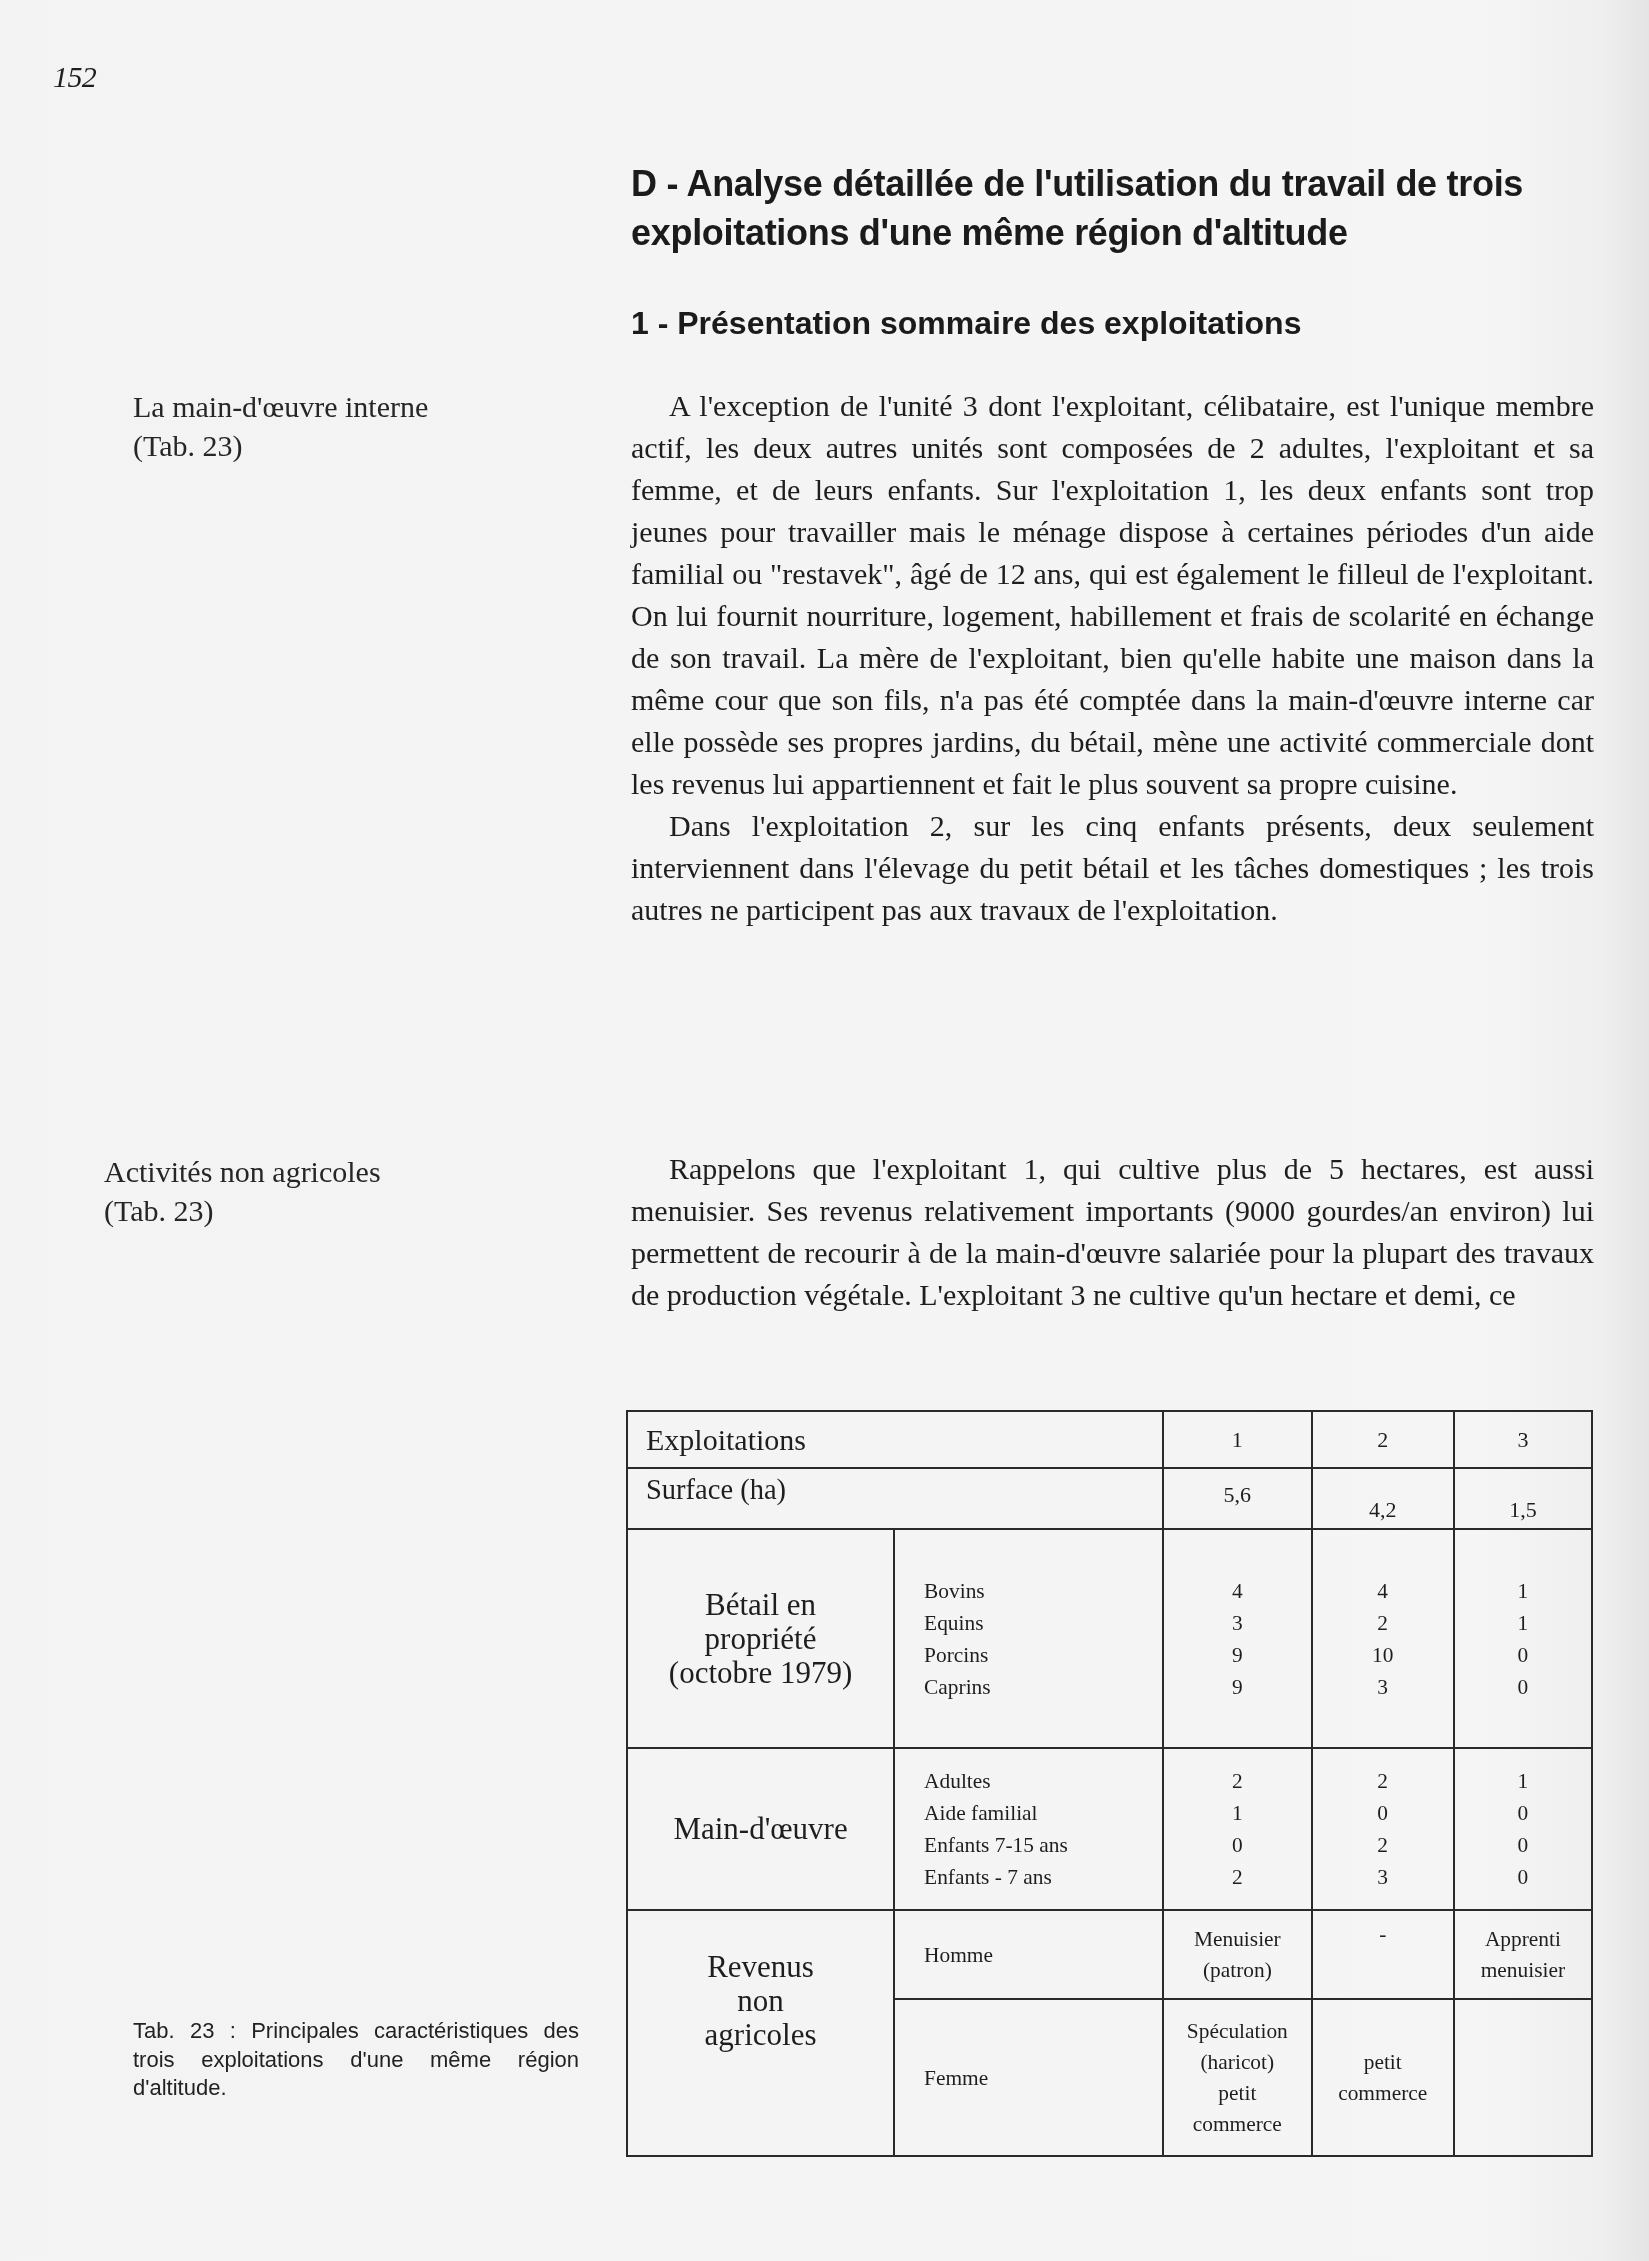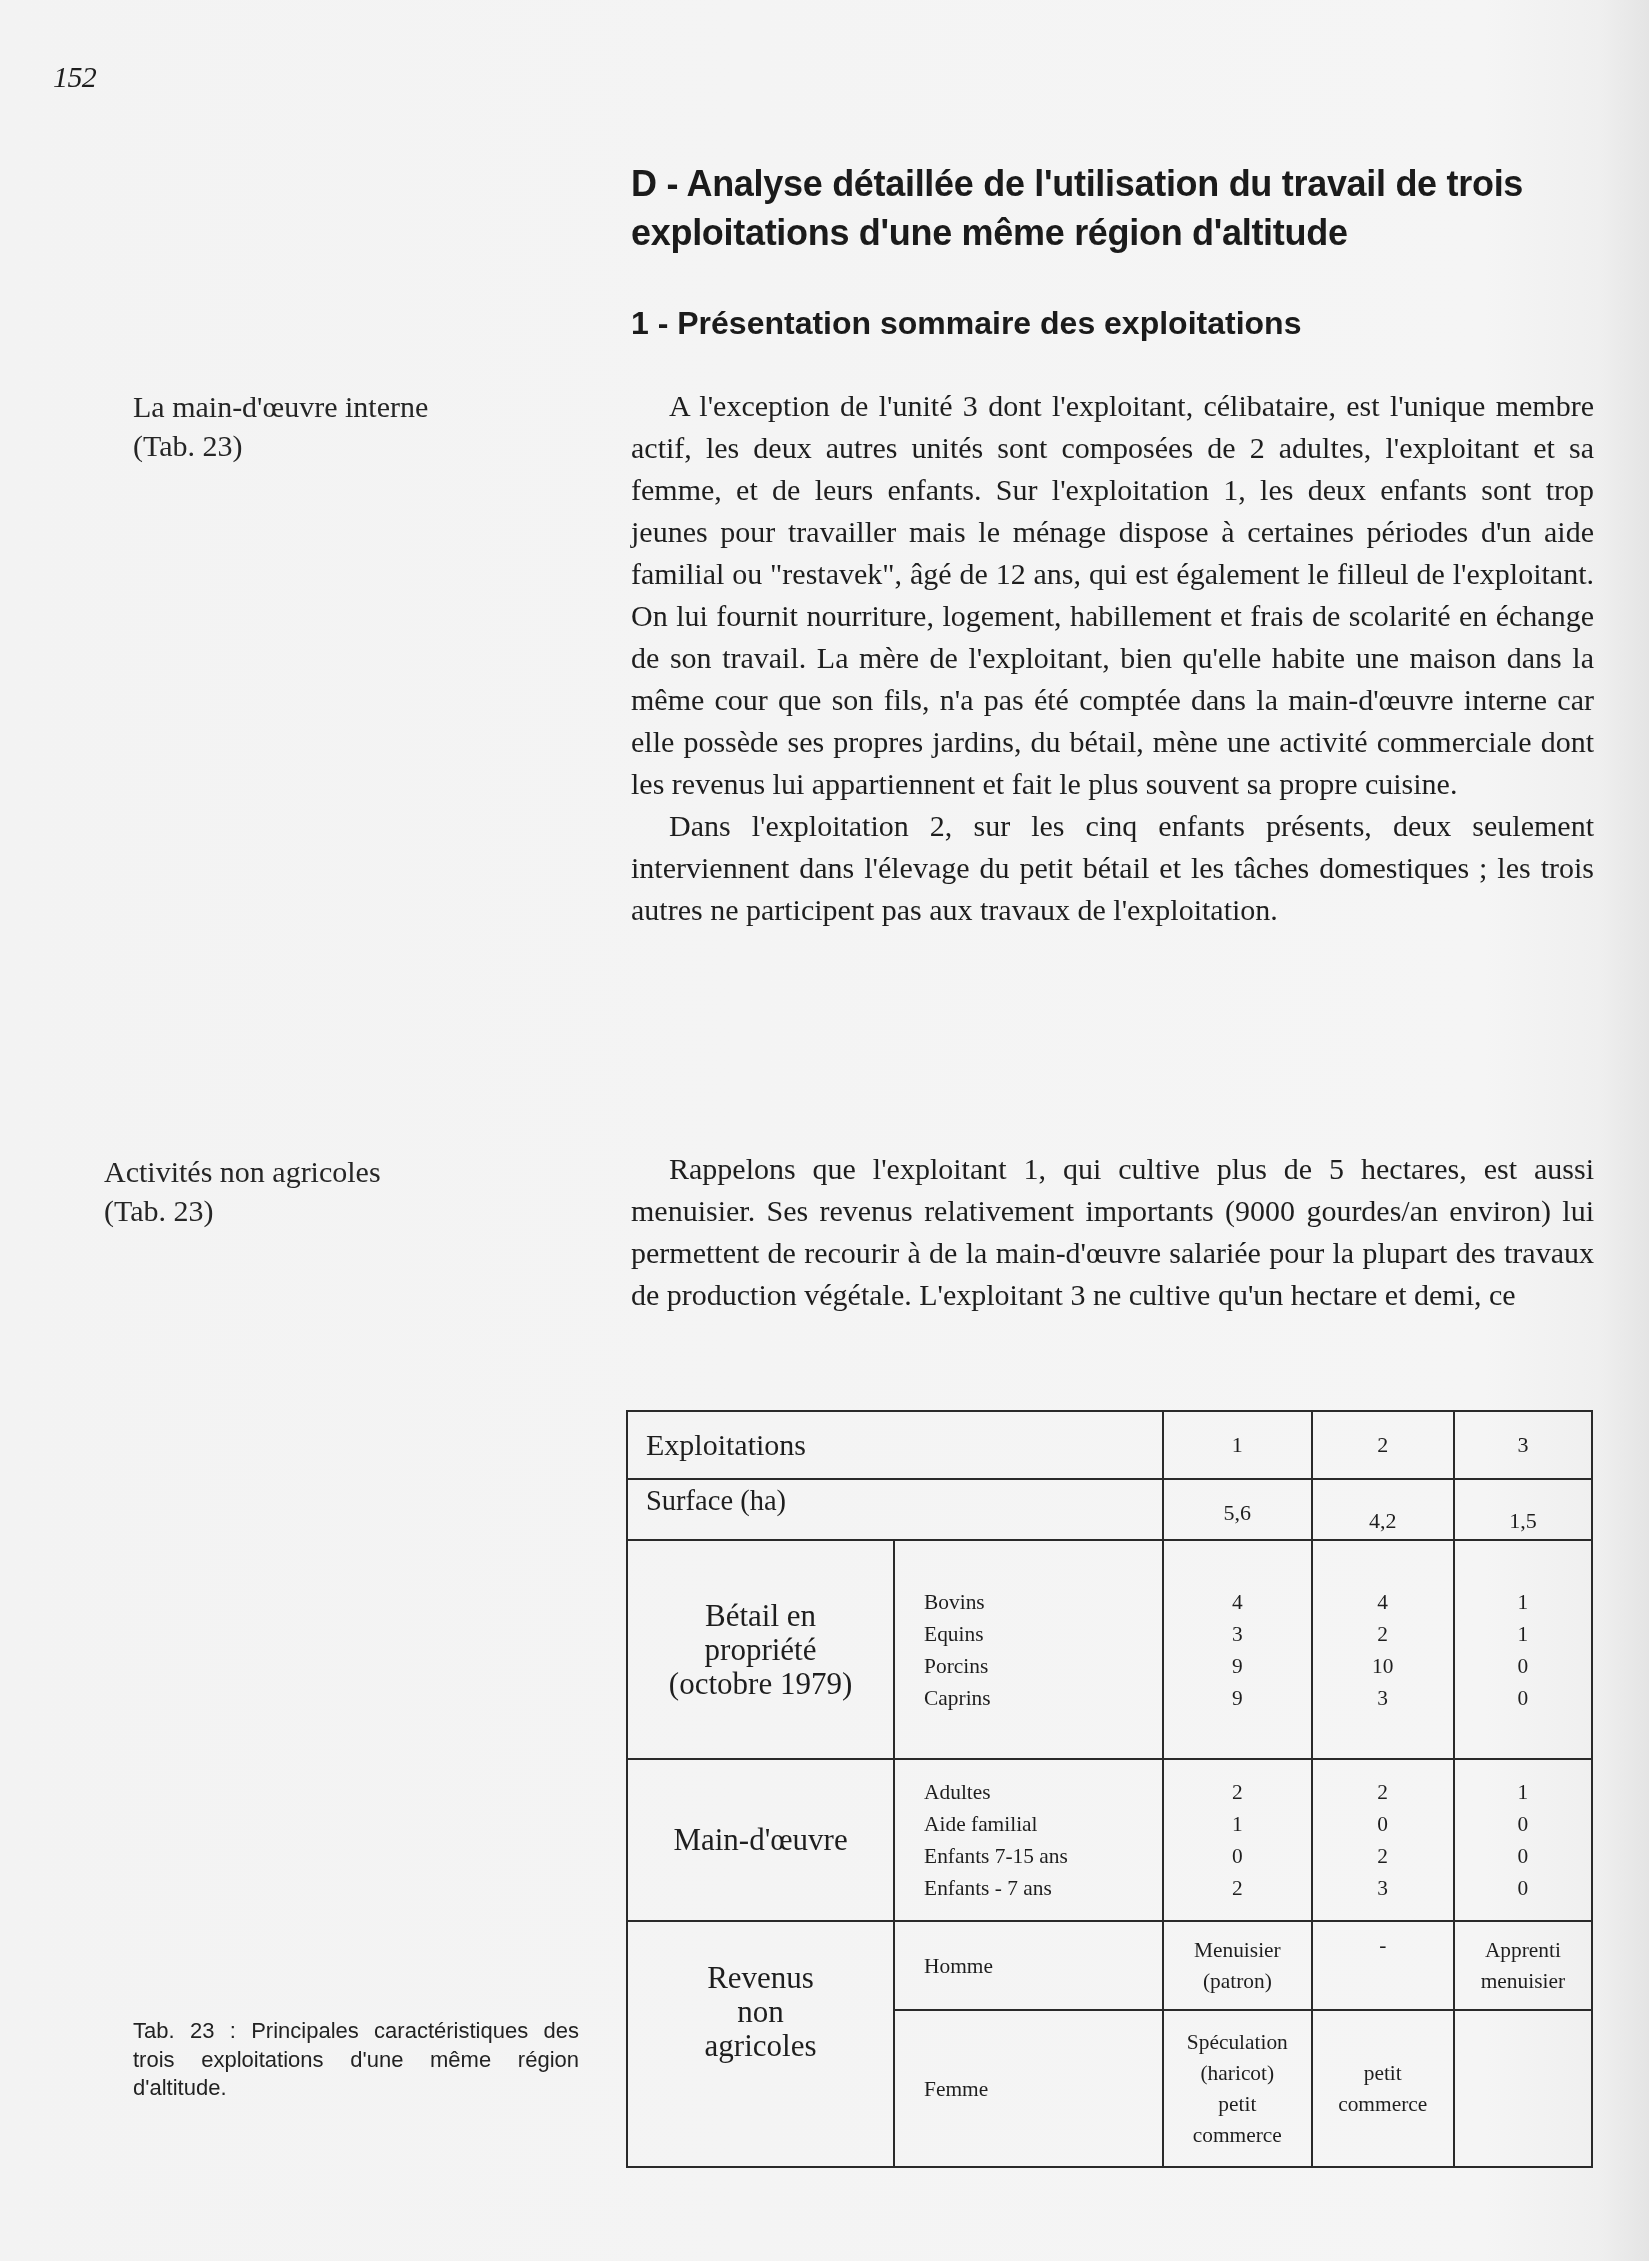--- a/index.html
+++ b/index.html
@@ -49,29 +49,29 @@
 <div class="abs body-col" style="top:385px;">
   <p>A l'exception de l'unité 3 dont l'exploitant, célibataire, est l'unique membre actif, les deux autres unités sont composées de 2 adultes, l'exploitant et sa femme, et de leurs enfants. Sur l'exploitation 1, les deux enfants sont trop jeunes pour travailler mais le ménage dispose à certaines périodes d'un aide familial ou "restavek", âgé de 12 ans, qui est également le filleul de l'exploitant. On lui fournit nourriture, logement, habillement et frais de scolarité en échange de son travail. La mère de l'exploitant, bien qu'elle habite une maison dans la même cour que son fils, n'a pas été comptée dans la main-d'œuvre interne car elle possède ses propres jardins, du bétail, mène une activité commerciale dont les revenus lui appartiennent et fait le plus souvent sa propre cuisine.</p>
   <p>Dans l'exploitation 2, sur les cinq enfants présents, deux seulement interviennent dans l'élevage du petit bétail et les tâches domestiques ; les trois autres ne participent pas aux travaux de l'exploitation.</p>
 </div>
 <div class="abs body-col" style="top:1148px;">
   <p>Rappelons que l'exploitant 1, qui cultive plus de 5 hectares, est aussi menuisier. Ses revenus relativement importants (9000 gourdes/an environ) lui permettent de recourir à de la main-d'œuvre salariée pour la plupart des travaux de production végétale. L'exploitant 3 ne cultive qu'un hectare et demi, ce</p>
 </div>
 
 <table class="tab">
   <tbody>
-      <tr style="height:68px;">
+      <tr style="height:57px;">
     <td class="c-label" colspan="2">Exploitations</td>
     <td class="c-num w1">1</td>
     <td class="c-num w2">2</td>
     <td class="c-num w3">3</td>
   </tr>
   <tr style="height:58px;">
     <td class="c-label" colspan="2" style="font-size:28.5px; vertical-align:top; padding-top:5.2px !important;">Surface (ha)</td>
-    <td class="c-num" style="vertical-align:bottom; padding-bottom:13px;">5,6</td>
+    <td class="c-num" style="vertical-align:bottom; padding-bottom:20px;">5,6</td>
     <td class="c-num" style="vertical-align:bottom; padding-bottom:5.2px;">4,2</td>
     <td class="c-num" style="vertical-align:bottom; padding-bottom:5.2px;">1,5</td>
   </tr>
   <tr style="height:219px;">
     <td class="c-group stack">
       <span>Bétail en</span>
       <span>propriété</span>
       <span>(octobre 1979)</span>
     </td>
     <td class="c-sub stack">

